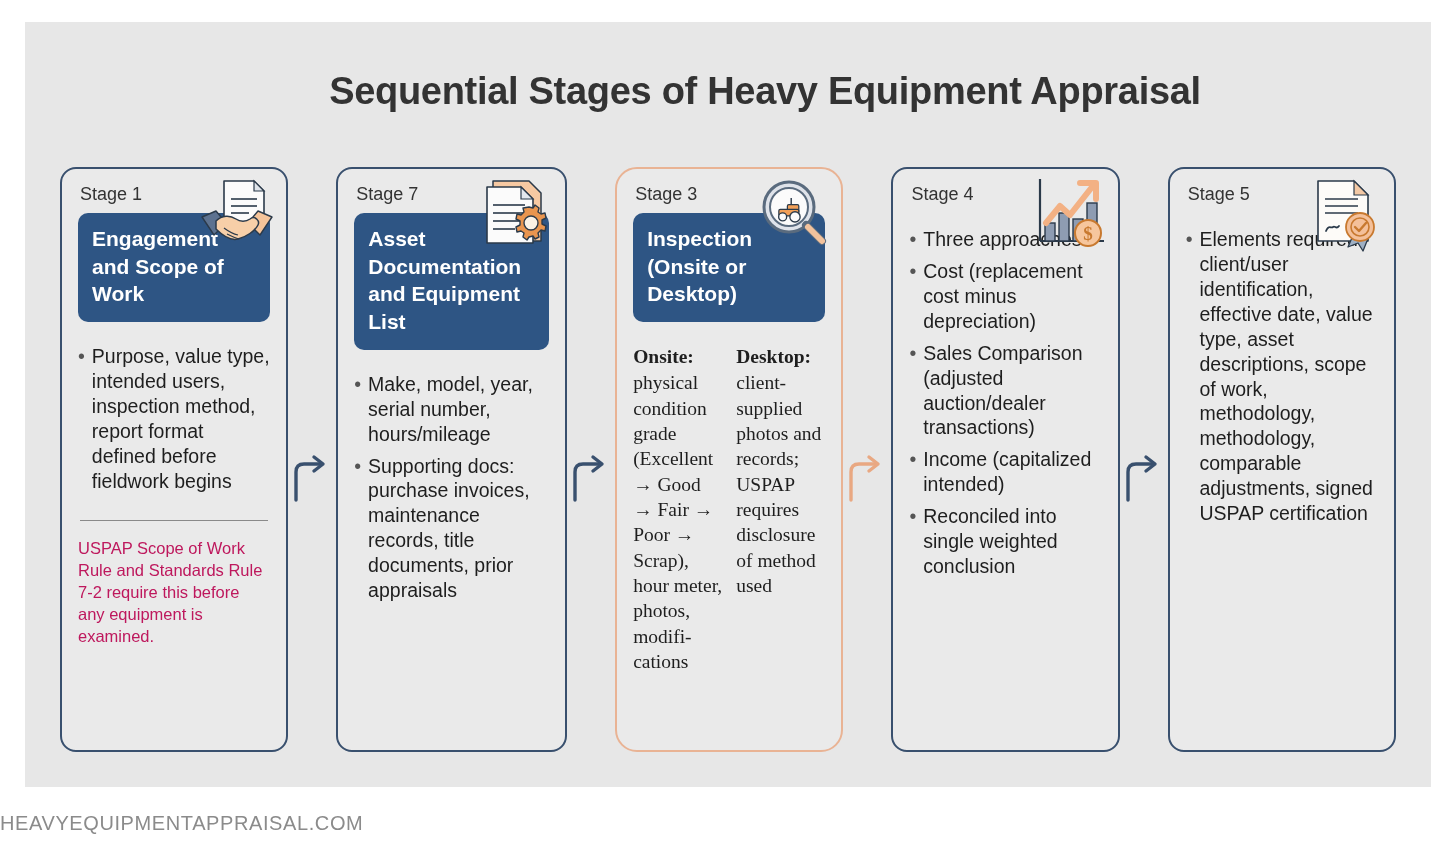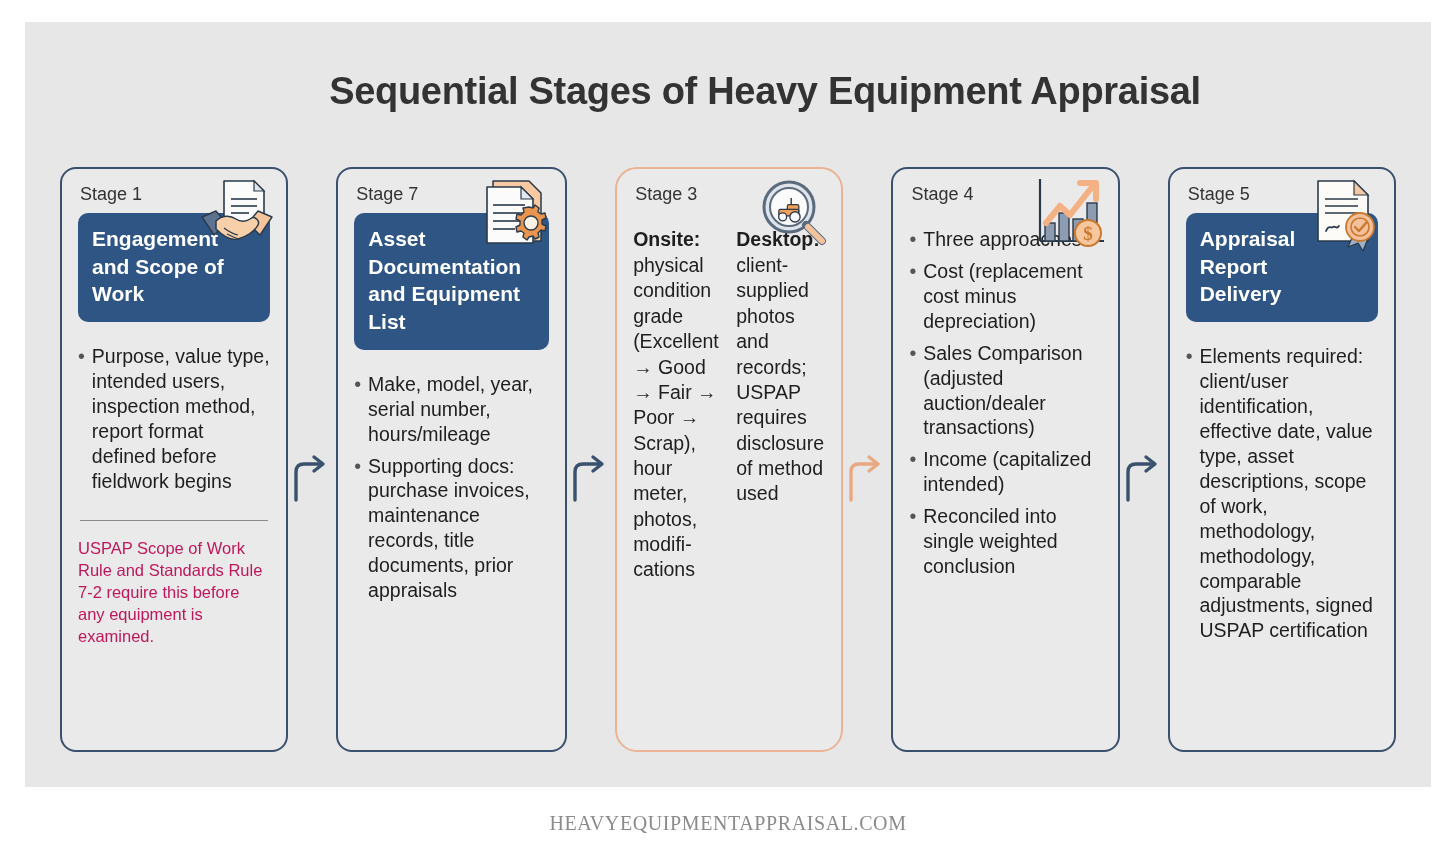--- a/index.html
+++ b/index.html
@@ -126,45 +126,43 @@
     color: #be185d;
   }
   .twocol {
     margin-top: 22px;
     display: flex;
     gap: 14px;
     font-size: 19.5px;
     line-height: 1.3;
     color: #1e1e1e;
   }
-  .twocol .col { flex: 1 1 50%; }
+  .twocol .col { flex: 1 1 50%; font-family: Liberation Serif, serif; }
   .twocol .hdr { font-weight: bold; display: block; margin-bottom: 1px; }
   .arrow {
     position: relative;
     flex: 0 0 auto;
     width: 48px;
     height: 585px;
   }
   .arrow svg {
     position: absolute;
     left: 2px;
     top: 285px;
     width: 44px;
     height: 52px;
   }
   .footer {
     position: absolute;
     left: 0;
     top: 812px;
     width: 1456px;
-    text-align: center;
     font-size: 20px;
     letter-spacing: 0.6px;
     color: #8b8b8b;
-    font-family: Liberation Serif, serif;
   }
 </style>
 </head>
 <body>
 
 <div class="page">
   <div class="panel">
 
     <div class="title">Sequential Stages of Heavy Equipment Appraisal</div>
 
@@ -257,20 +255,21 @@
                 <circle cx="7" cy="22" r="4.2" fill="#fbfbfb" stroke="#2b3a4a" stroke-width="1.4"></circle>
                 <circle cx="20" cy="22" r="5.4" fill="#fbfbfb" stroke="#2b3a4a" stroke-width="1.4"></circle>
                 <line x1="16" y1="2" x2="16" y2="9" stroke="#2b3a4a" stroke-width="1.5"></line>
               </g>
               <path d="M57 52 L73 68" stroke="#5a6b7e" stroke-width="8" stroke-linecap="round"></path>
               <path d="M59 54 L73 68" stroke="#f3c39d" stroke-width="6" stroke-linecap="round"></path>
             </g>
           </svg>
         </div>
         <div class="stage-label">Stage 3</div>
+        <div class="band">Inspection (Onsite or Desktop)</div>
         <div class="twocol">
           <div class="col">
             <span class="hdr">Onsite:</span>
             <span>physical condition grade (Excellent → Good → Fair → Poor → Scrap), hour meter, photos, modifi-cations</span>
           </div>
           <div class="col">
             <span class="hdr">Desktop:</span>
             <span>client-supplied photos and records; USPAP requires disclosure of method used</span>
           </div>
         </div>
@@ -343,21 +342,20 @@
               <line x1="23" y1="40" x2="56" y2="40" stroke="#2b3a4a" stroke-width="1.5"></line>
               <path d="M24 58 c3 -7 5 -2 7 -4 c2 -2 3 3 6 -1" fill="none" stroke="#2b3a4a" stroke-width="1.8" stroke-linecap="round"></path>
               <path d="M52 60 l-6 14 l10 -4 l5 8 l6 -15 z" fill="#9fb0c4" stroke="#2b3a4a" stroke-width="1.3" stroke-linejoin="round"></path>
               <circle cx="58" cy="54" r="14" fill="#f4c09a" stroke="#c8792f" stroke-width="1.8"></circle>
               <circle cx="58" cy="54" r="9" fill="none" stroke="#c8792f" stroke-width="1.6"></circle>
               <path d="M53 54 l4 4 l7 -8" fill="none" stroke="#c8792f" stroke-width="2.4" stroke-linecap="round" stroke-linejoin="round"></path>
             </g>
           </svg>
         </div>
         <div class="stage-label">Stage 5</div>
-        <div class="band">Appraisal Report Delivery</div>
         <div class="bullets">
           <div class="bi">
             <span class="dot">•</span>
             <span class="txt">Elements required: client/user identification, effective date, value type, asset descriptions, scope of work, methodology, methodology, comparable adjustments, signed USPAP certification</span>
           </div>
         </div>
       </div>
 
     </div>
   </div>

